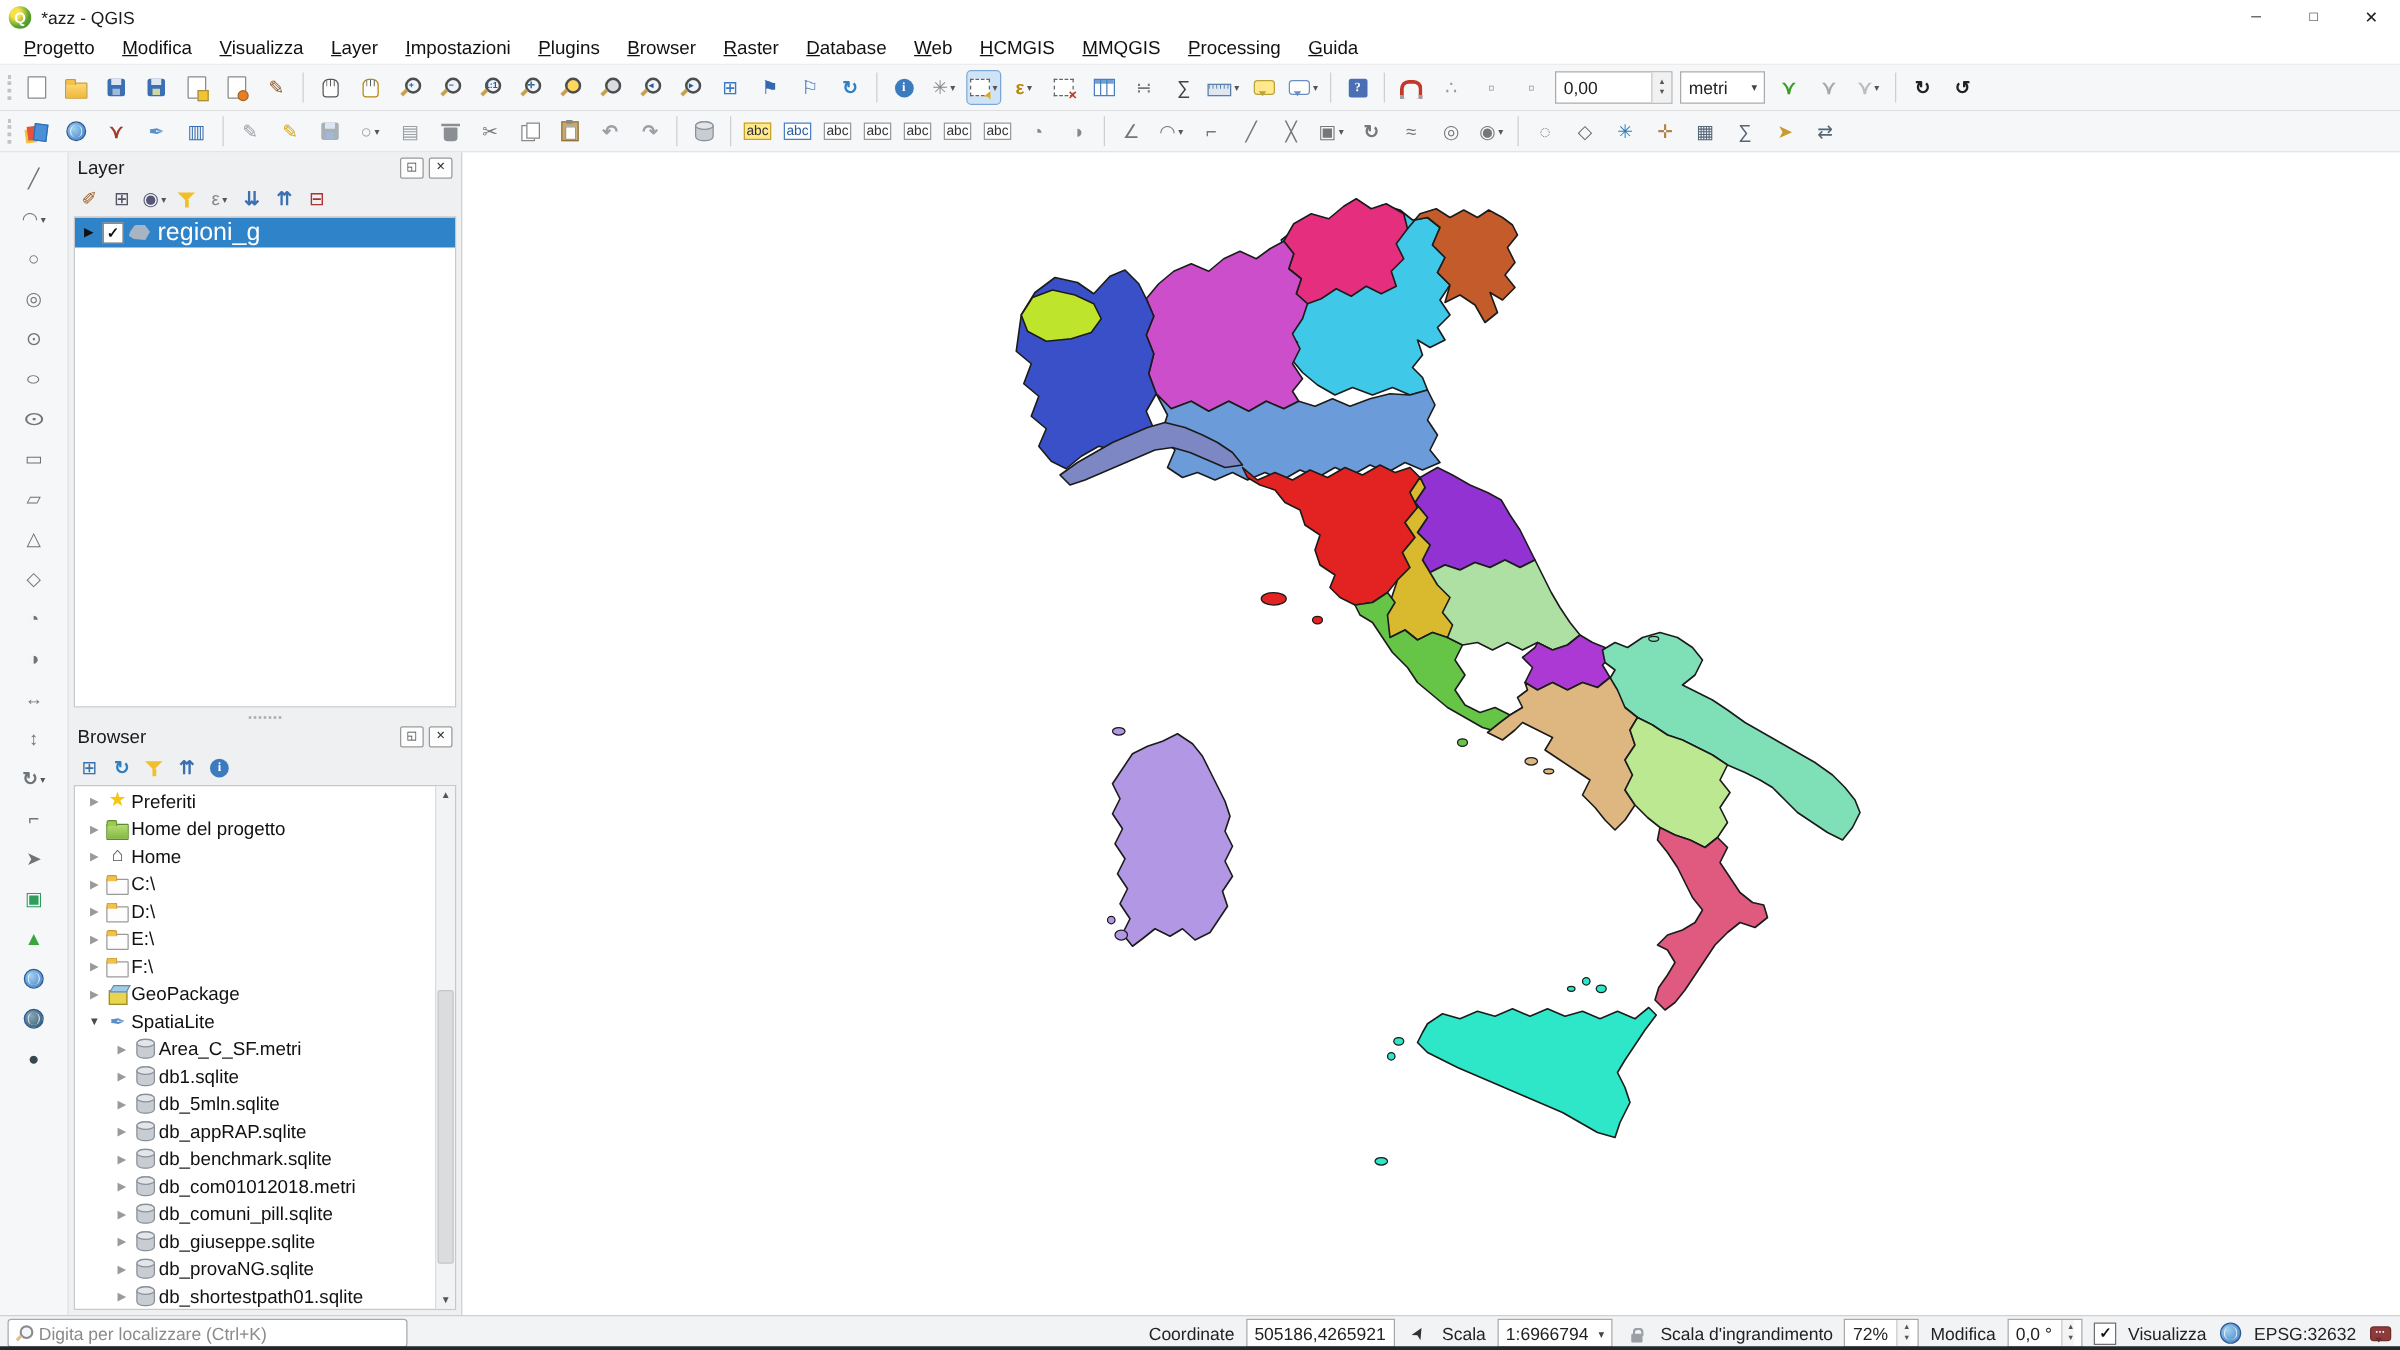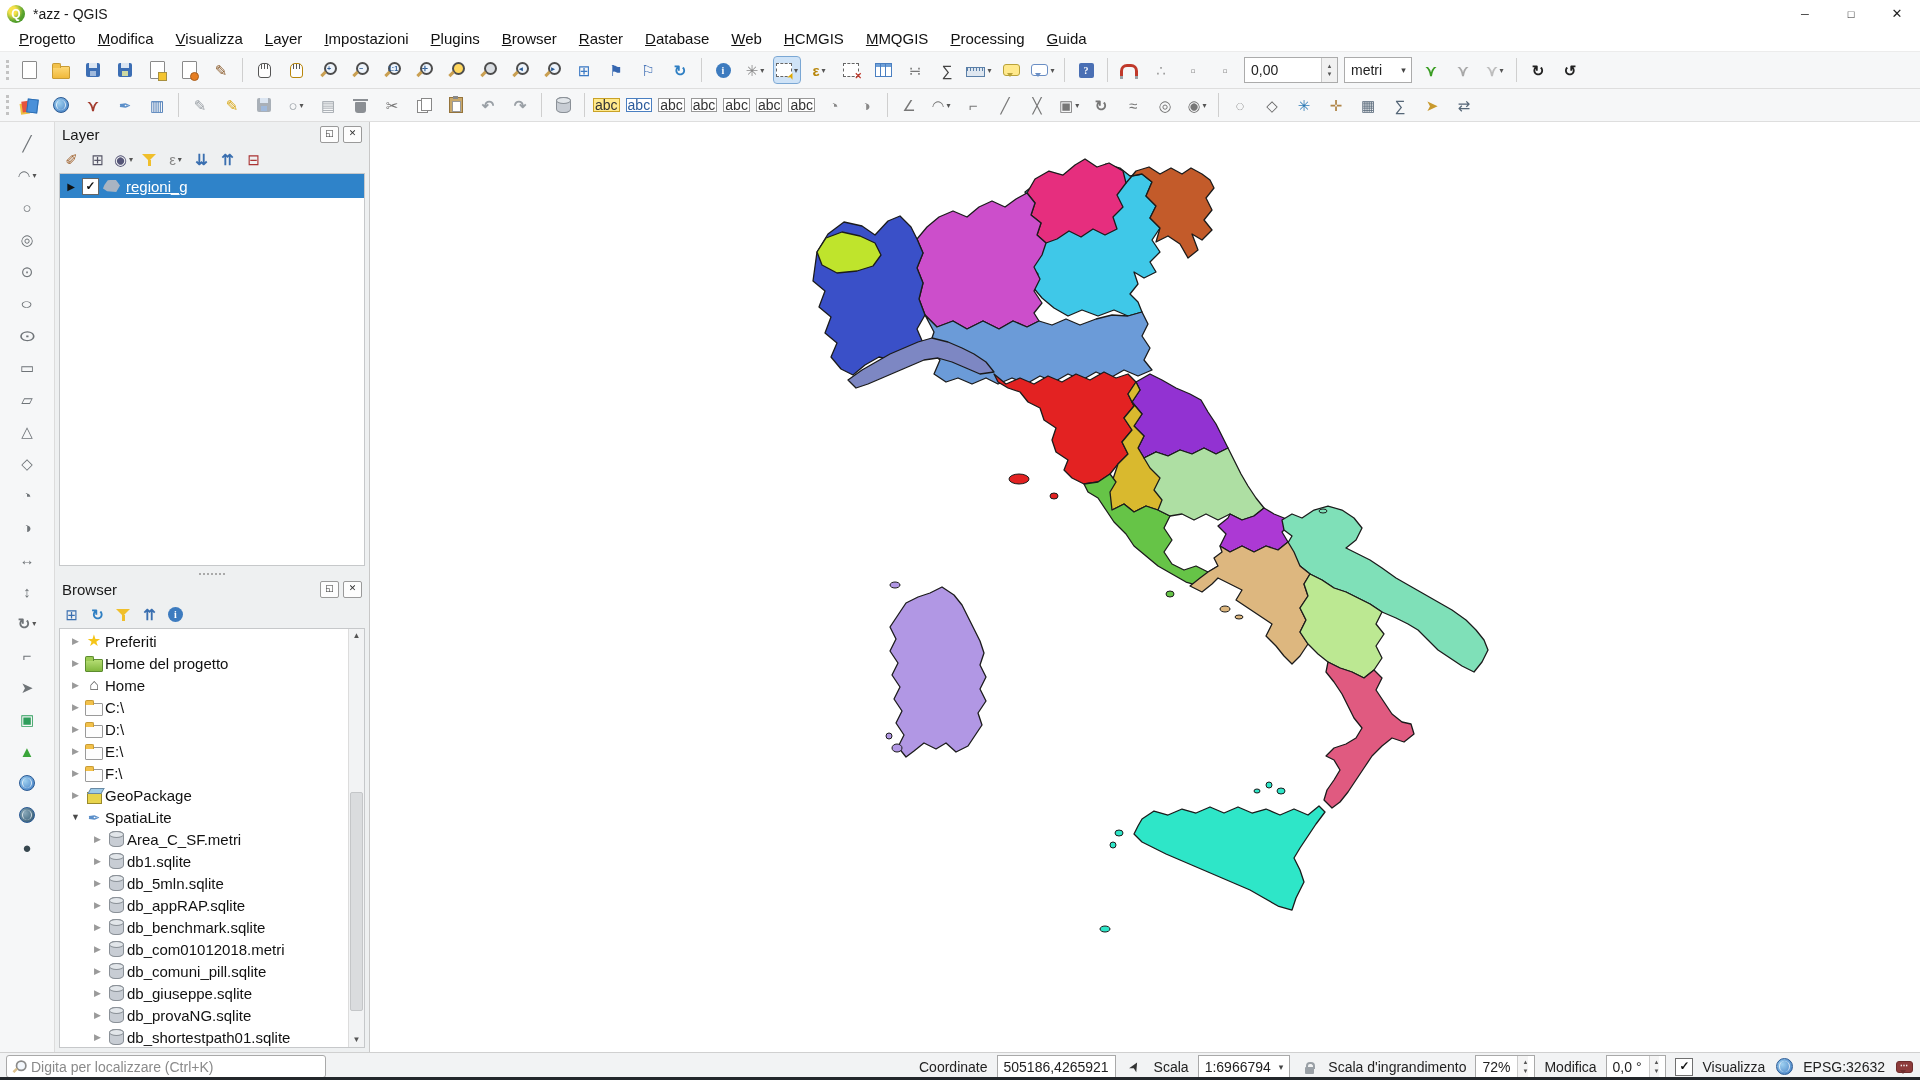--- a/index.html
+++ b/index.html
@@ -82,21 +82,21 @@
   .ic-select::after{content:"➤";position:absolute;right:-4px;bottom:-5px;font-size:9px;color:#e0a800;transform:rotate(-65deg);}
   .ic-select.v-x::after{content:"✕";color:#c0392b;transform:none;font-weight:bold;}
   .ic-trash{width:11px;height:11px;background:#8b8f94;border-radius:1px 1px 3px 3px;margin-top:4px;}
   .ic-trash::before{content:"";position:absolute;top:-3px;left:-2px;right:-2px;height:2px;background:#8b8f94;}
   .ic-copy{width:15px;height:15px;}
   .ic-copy::before{content:"";position:absolute;left:0;bottom:0;width:9px;height:11px;background:#fff;border:1px solid #888;}
   .ic-copy::after{content:"";position:absolute;right:0;top:0;width:9px;height:11px;background:#fff;border:1px solid #888;}
   .ic-paste{width:12px;height:14px;background:#c9a86a;border:1px solid #95743c;}
   .ic-paste::before{content:"";position:absolute;top:-2px;left:3px;width:5px;height:3px;background:#888;}
   .ic-paste::after{content:"";position:absolute;left:2px;top:3px;width:7px;height:9px;background:#fff;border:1px solid #999;}
-  .ic-abc{min-width:17px;height:12px;background:#fff;border:1px solid #999;font-size:14px;line-height:12px;color:#333;text-align:left;padding:0 1px;}
+  .ic-abc{min-width:17px;height:12px;background:#fff;border:1px solid #999;font-size:11px;line-height:12px;color:#333;text-align:left;padding:0 1px;}
   .ic-abc.v-hl{background:#ffe98c;border-color:#c9a227;}
   .ic-abc.v-pin{border-color:#4a7fc1;color:#2c5c9c;}
   .ic-lock{width:9px;height:7px;background:#9aa0a6;margin-top:7px;border-radius:1px;}
   .ic-lock::before{content:"";position:absolute;top:-5px;left:1px;width:5px;height:5px;border:2px solid #9aa0a6;border-bottom:none;border-radius:4px 4px 0 0;}
   .ic-mag{width:15px;height:16px;}
   .ic-mag::before{content:"";position:absolute;top:0;left:3px;width:9px;height:9px;border:2px solid #4d4d4d;border-radius:50%;background:#eef4fb;}
   .ic-mag.v-yel::before{background:#ffd75e;}
   .ic-mag.v-lay::before{background:#d9dde2;}
   .ic-mag::after{content:"";position:absolute;left:1px;bottom:1px;width:3px;height:6px;background:#caa052;transform:rotate(45deg);}
   .ic-mag i{position:absolute;top:2px;left:3px;width:11px;height:9px;font:bold 7px/9px "Liberation Sans",sans-serif;text-align:center;color:#2a5a94;font-style:normal;}
@@ -119,21 +119,21 @@
   .pbtns{margin-left:auto;display:flex;}
   .pbtn{width:17px;height:15px;border:1px solid #9a9a9a;background:#fdfdfd;font-size:9px;line-height:13px;text-align:center;color:#333;margin-left:4px;border-radius:2px;}
   .ptools{height:27px;display:flex;align-items:center;padding:0 4px;gap:1px;}
   .ptools .tbtn{min-width:23px;height:23px;margin:0 1px;}
   .tree{flex:1;background:#fff;border:1px solid #c6c8ca;margin:0 4px 4px;position:relative;overflow:hidden;}
   .splitter{height:7px;display:flex;align-items:center;justify-content:center;}
   .splitter i{width:26px;border-top:2px dotted #a9a9a9;}
   .lrow{height:24px;display:flex;align-items:center;background:#2f83c9;color:#fff;padding-left:4px;}
   .lrow .arr{width:14px;font-size:10px;color:#111;text-align:center;}
   .lrow .chk{width:15px;height:15px;background:#fff;border:1px solid #666;color:#111;font:bold 12px/14px "Liberation Sans",sans-serif;text-align:center;margin:0 4px;}
-  .lrow .lname{font-size:15px;text-decoration:underline;margin-left:6px;}
+  .lrow .lname{font-size:20px;margin-left:6px;}
   .brow{height:22px;display:flex;align-items:center;font-size:15px;color:#111;white-space:nowrap;}
   .brow .arr{width:15px;font-size:9px;color:#9a9a9a;text-align:center;flex:0 0 auto;}
   .brow .arr.open{color:#4a4a4a;}
   .brow .bic{width:22px;display:flex;justify-content:center;flex:0 0 auto;}
   .vscroll{position:absolute;top:0;right:0;bottom:0;width:15px;background:#f2f3f4;border-left:1px solid #dcdcdc;}
   .vscroll .sa{position:absolute;left:0;right:0;height:14px;font-size:8px;color:#555;text-align:center;line-height:14px;}
   .vscroll .sa.up{top:0;}.vscroll .sa.dn{bottom:0;}
   .vscroll .thumb{position:absolute;left:1px;right:1px;top:39%;height:52%;background:#dadcde;border:1px solid #c4c6c8;border-radius:2px;}
 
   

